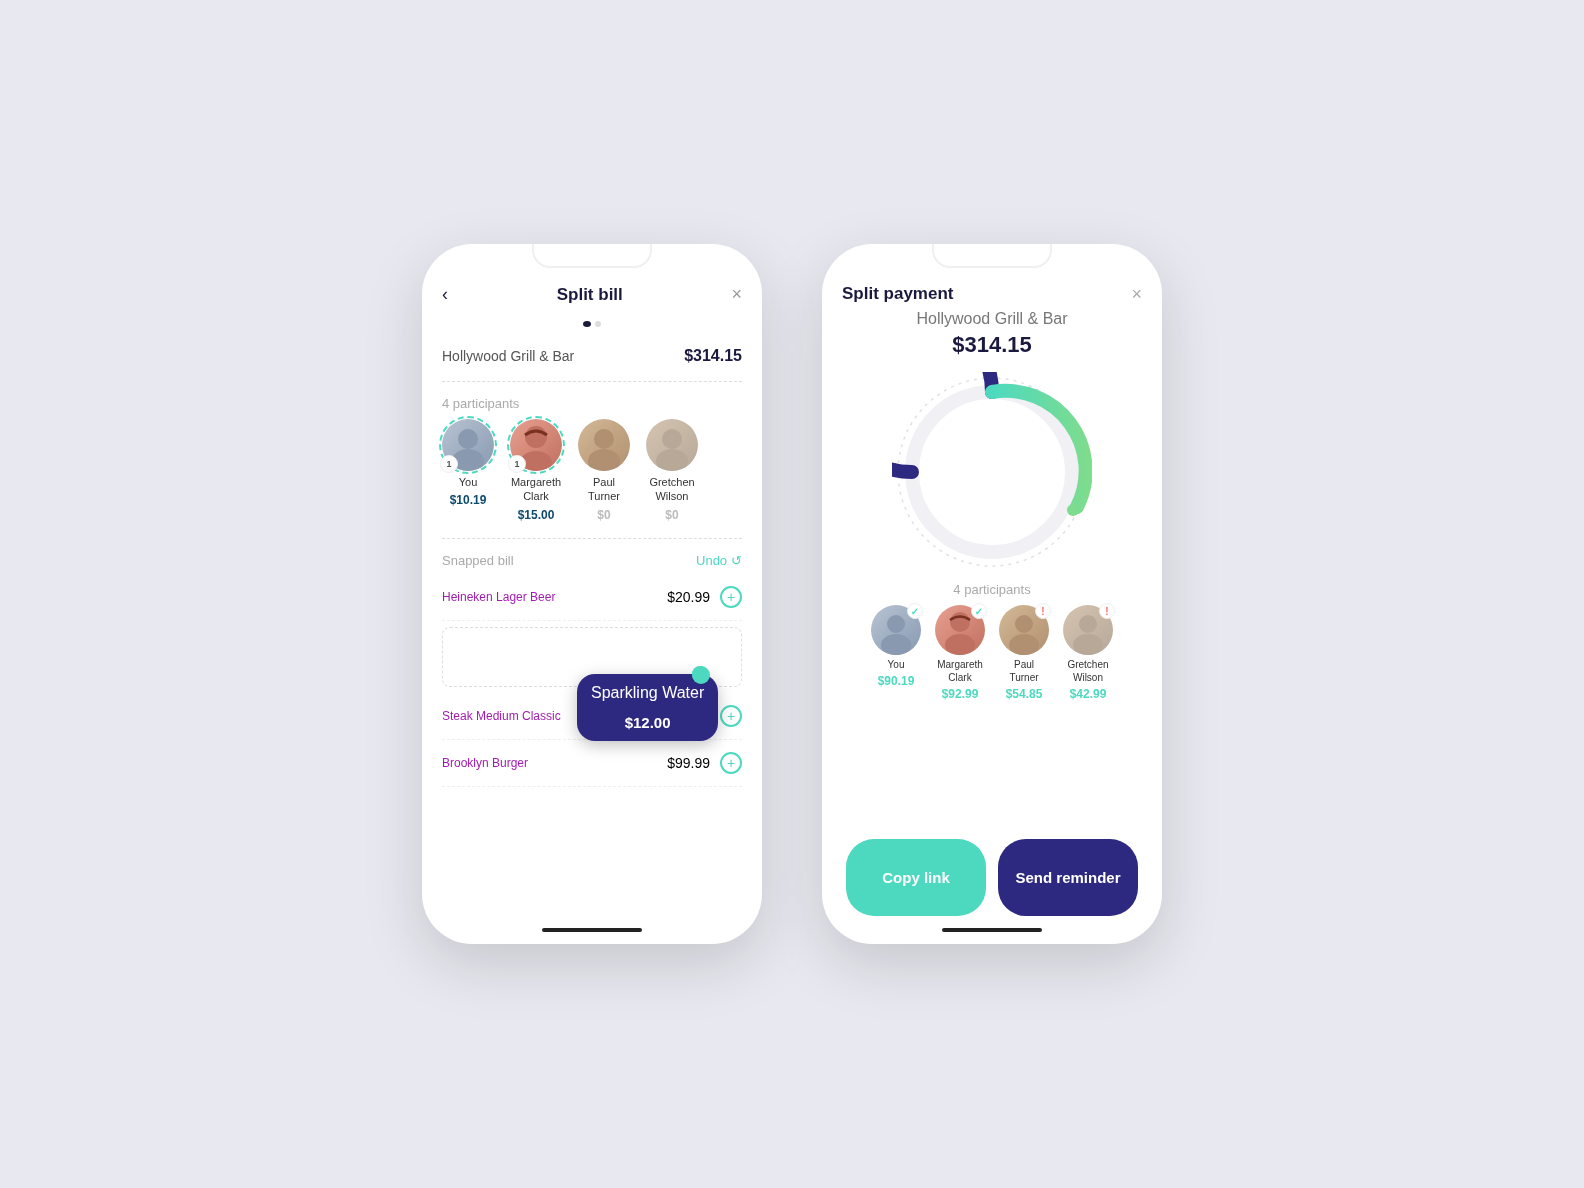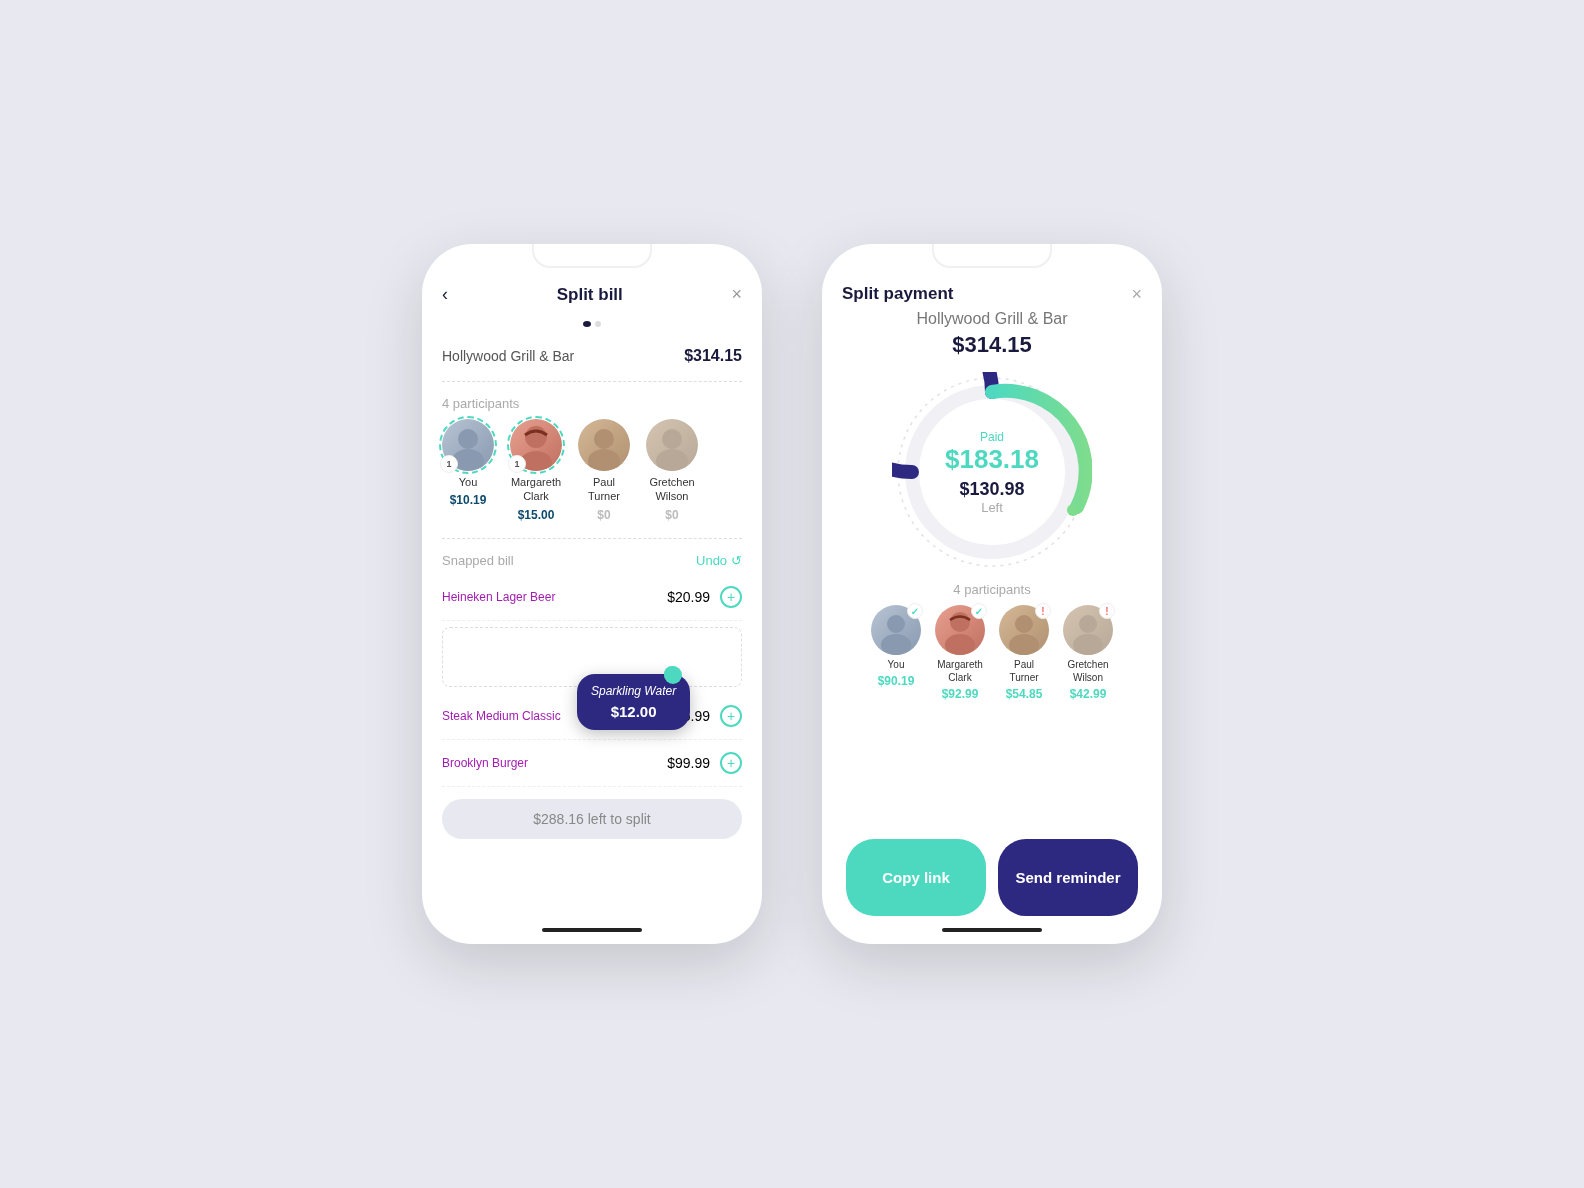--- a/index.html
+++ b/index.html
@@ -300,24 +300,23 @@
       border-radius: 50%;
       display: flex;
       align-items: center;
       justify-content: center;
       font-size: 13px;
       color: #fff;
       font-weight: 700;
       line-height: 1;
     }
     .bubble-name {
-      font-size: 12px;
+      font-size: 16px;
       font-weight: 500;
-      margin-bottom: 5px;
-      font-style: italic;
+      margin-bottom: 12px;
     }
     .bubble-price {
       font-size: 15px;
       font-weight: 700;
     }
 
     
     .right-phone-content {
       flex: 1;
       padding: 40px 20px 0;
@@ -632,21 +631,20 @@
     </div>
 
     <div class="bill-item">
       <span class="bill-item-name">Brooklyn Burger</span>
       <div class="bill-item-right">
         <span class="bill-item-price">$99.99</span>
         <div class="add-btn">+</div>
       </div>
     </div>
 
-    <div class="left-to-split-btn" style="margin-top:12px;">$288.16 left to split</div>
   </div>
   <div class="phone-home-bar"></div>
 
   <div class="floating-bubble">
     <div class="bubble-plus">+</div>
     <div class="bubble-name">Sparkling Water</div>
     <div class="bubble-price">$12.00</div>
   </div>
 </div>
 
@@ -675,26 +673,20 @@
             <stop offset="100%" style="stop-color:#7ddc8e;stop-opacity:1"></stop>
           </linearGradient>
         </defs>
 
         <path d="M 100 20 A 80 80 0 1 0 20 100" fill="none" stroke="#2d2880" stroke-width="14" stroke-linecap="round"></path>
 
         <path d="M 100 20 A 80 80 0 0 1 185 135" fill="none" stroke="url(#arcGrad)" stroke-width="14" stroke-linecap="round"></path>
 
         <circle cx="181" cy="138" r="6" fill="#7ddc8e"></circle>
       </svg>
-      <div class="donut-center">
-        <div class="donut-paid-label">Paid</div>
-        <div class="donut-paid-amount">$183.18</div>
-        <div class="donut-left-amount">$130.98</div>
-        <div class="donut-left-label">Left</div>
-      </div>
     </div>
 
     <div class="sp-participants-label">4 participants</div>
 
     <div class="sp-participants-row">
 
       <div class="sp-participant">
         <div class="sp-avatar-wrap">
           <div class="sp-avatar face-you">
             <svg viewBox="0 0 50 50" width="50" height="50">

